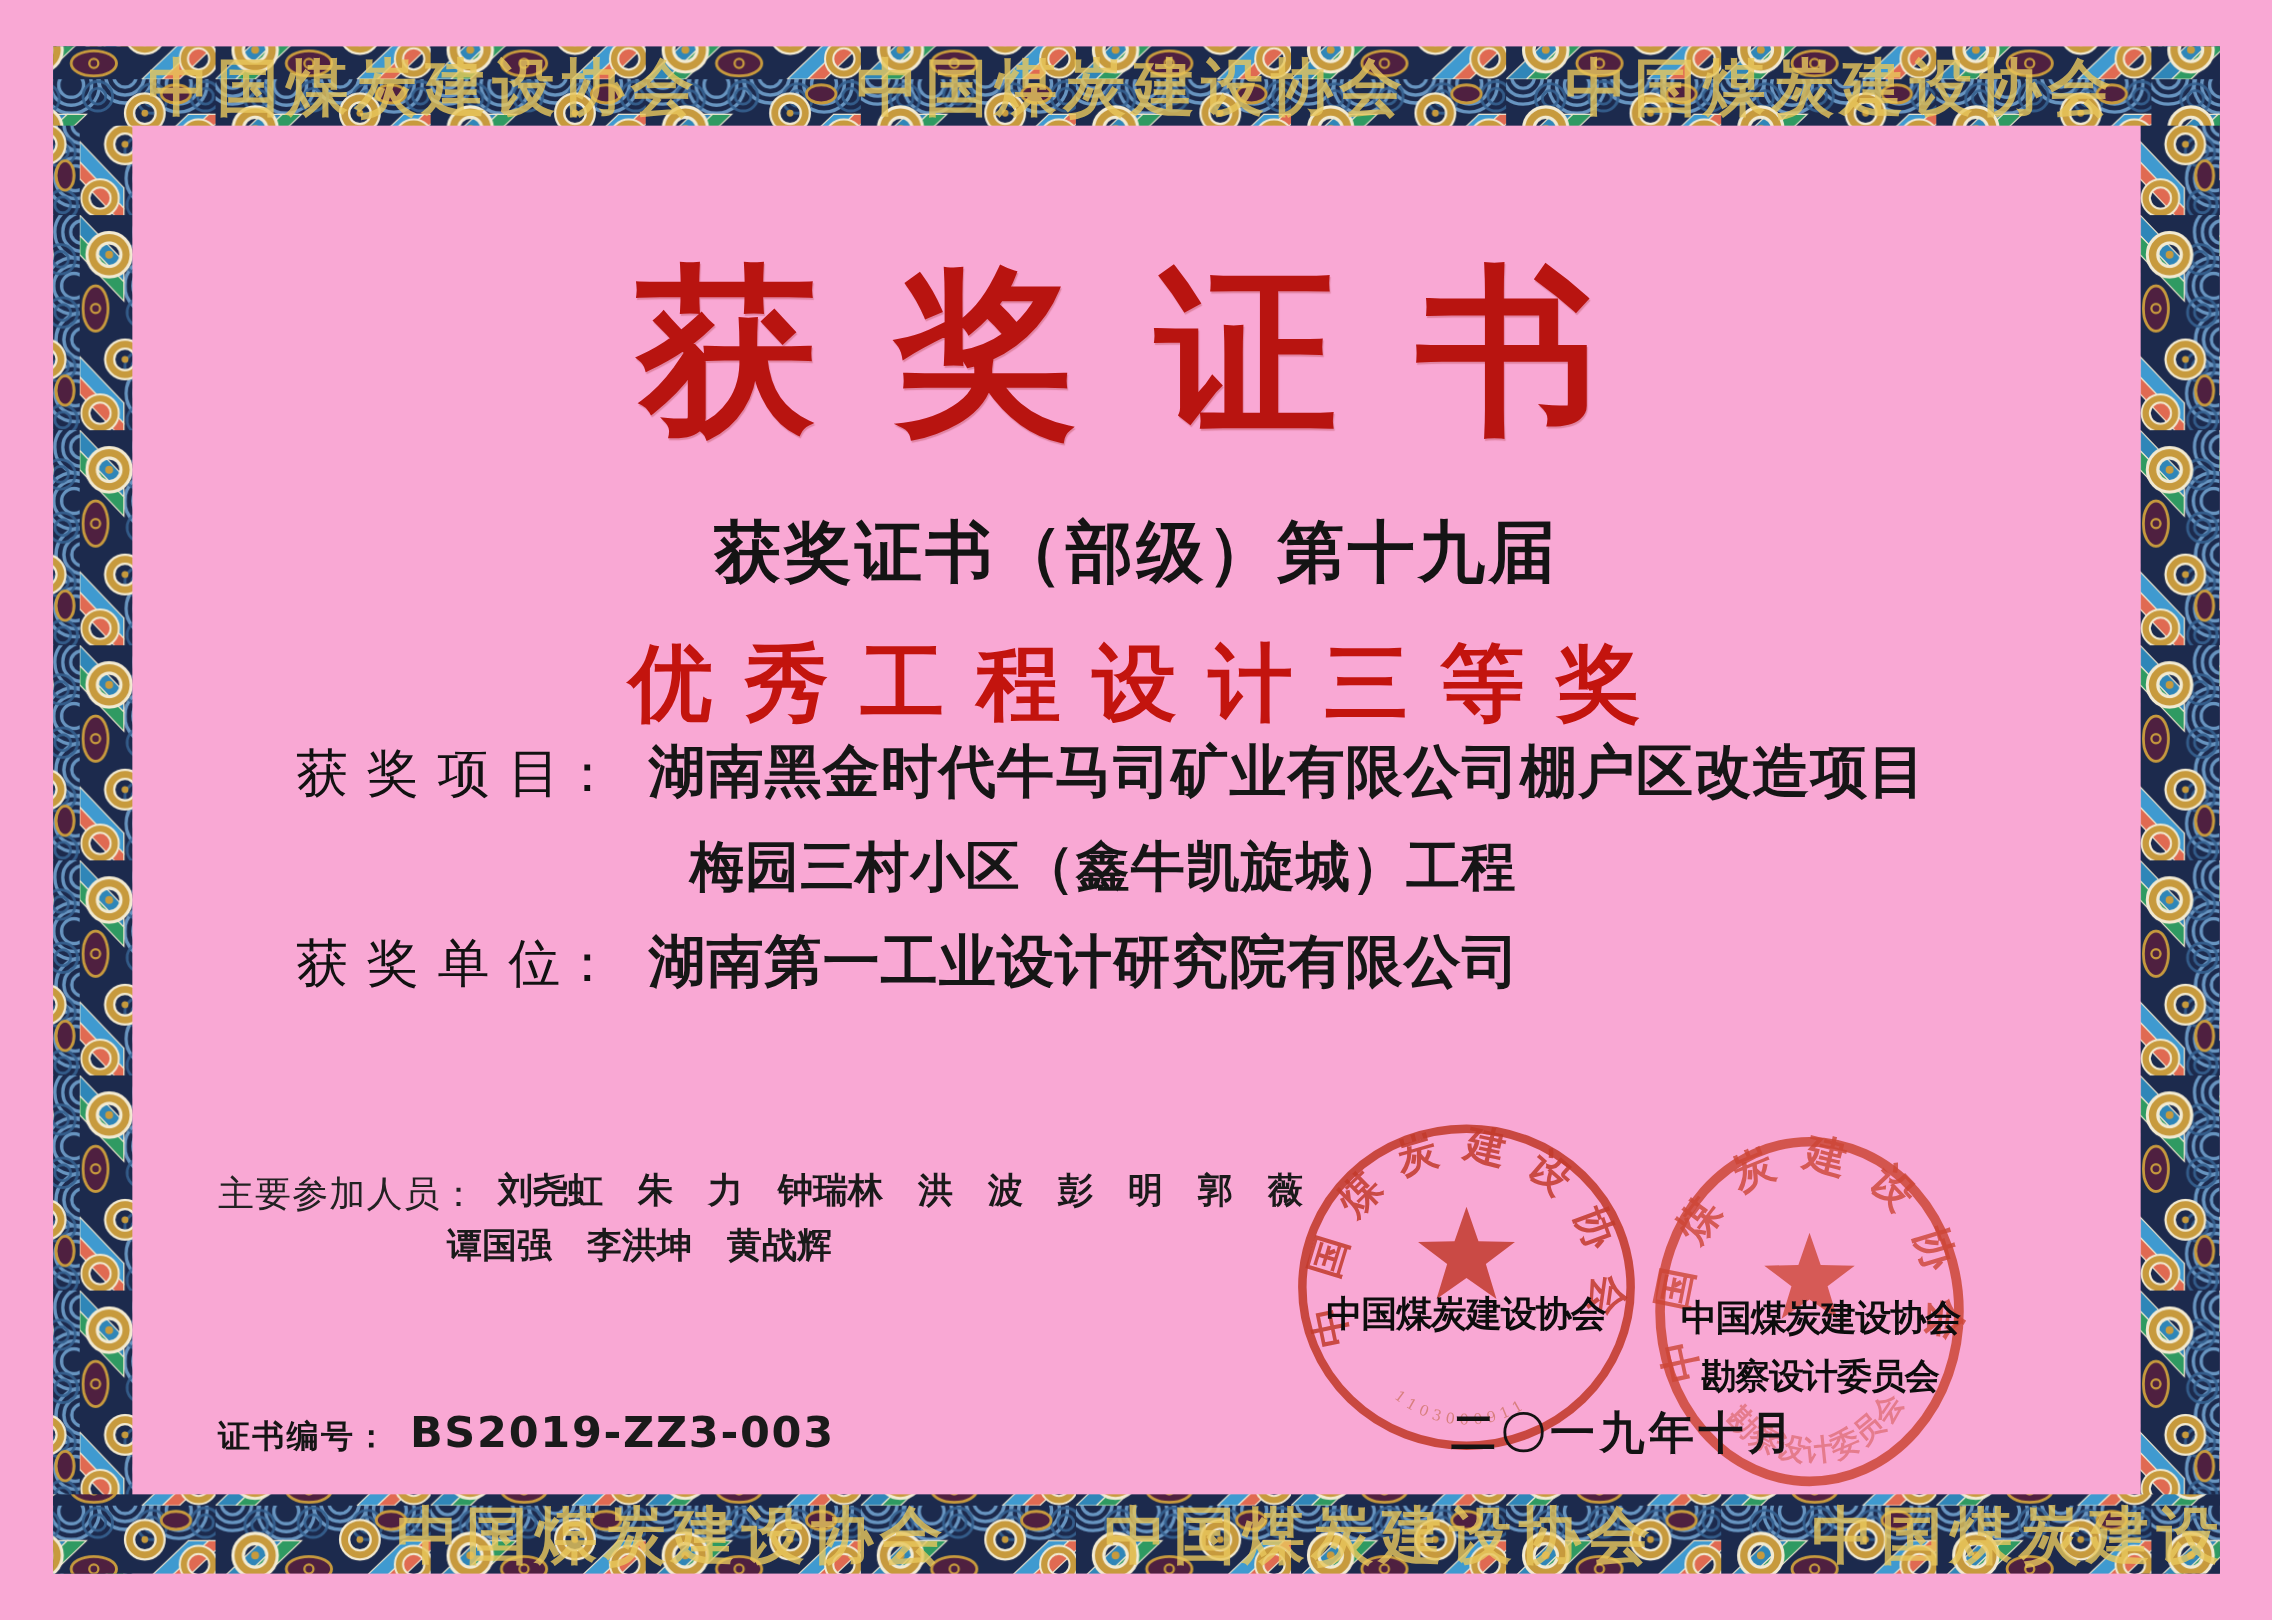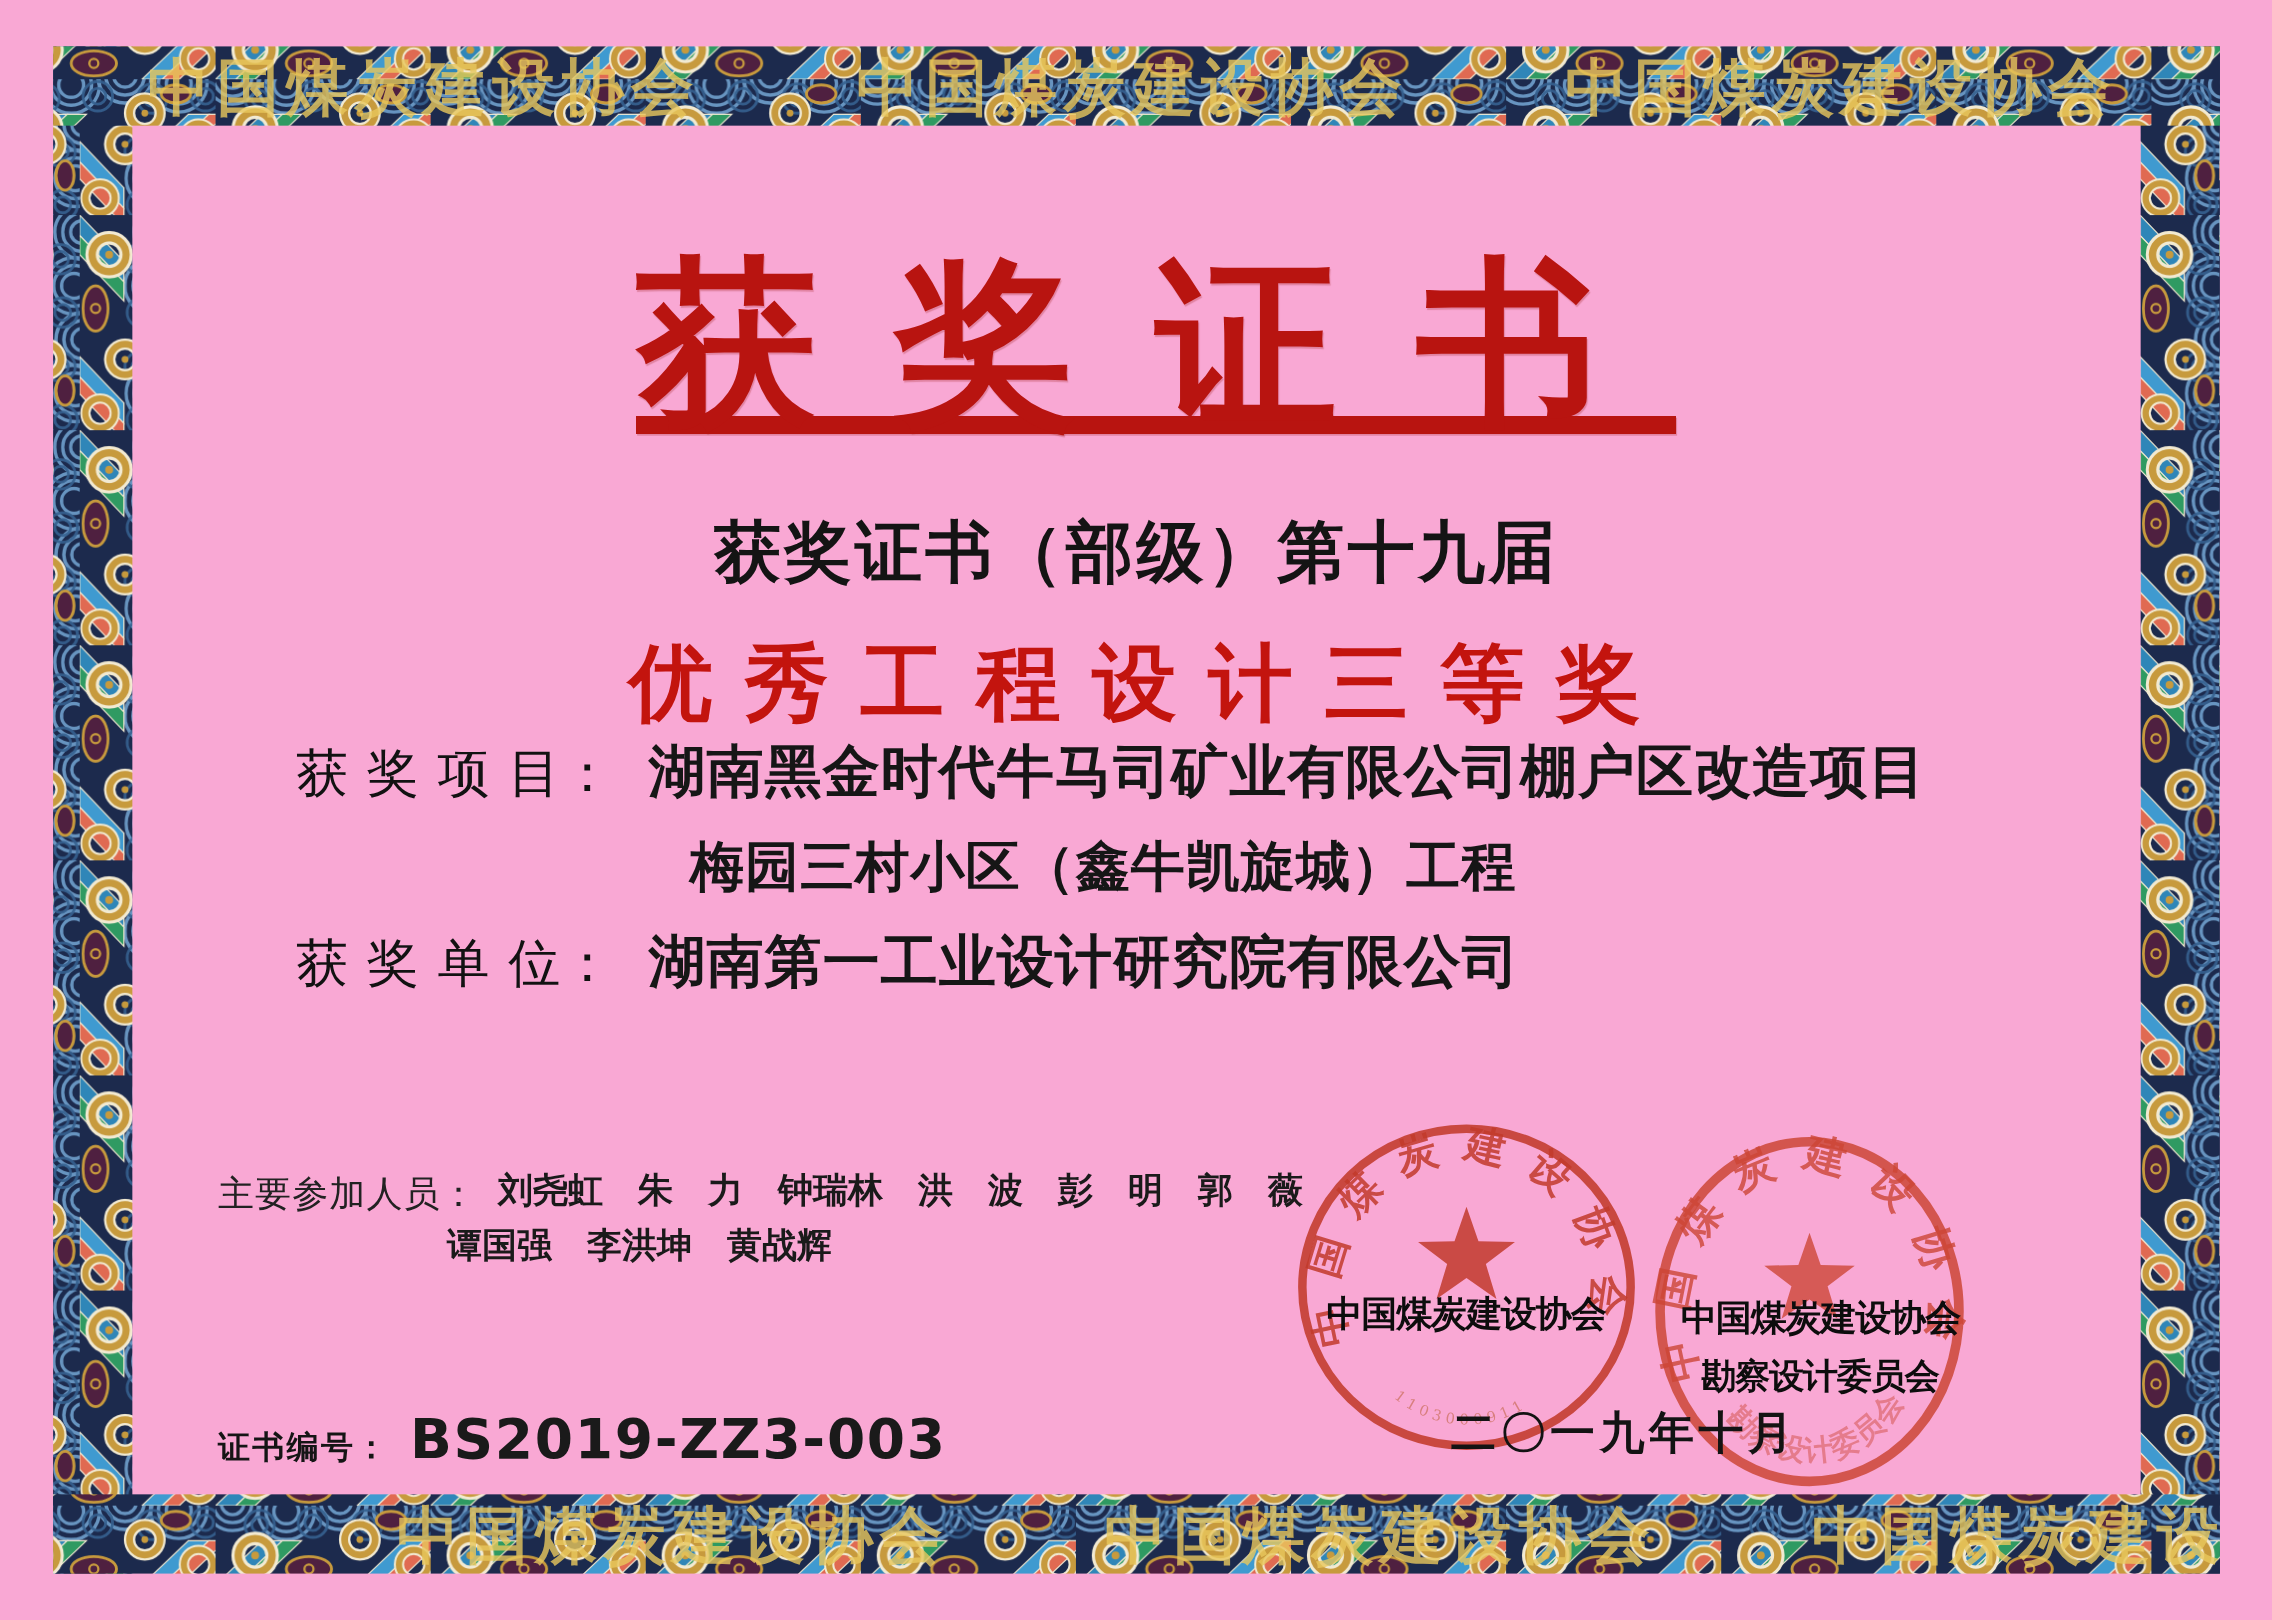--- a/index.html
+++ b/index.html
@@ -2,23 +2,23 @@
 <html style="font-size:9px"><head>
 <meta charset="utf-8">
 <title>获奖证书</title>
 <style>
   html,body{margin:0;padding:0;background:#ffffff;}
   .page{position:relative;width:2273px;height:1620px;background:#f9a8d4;overflow:hidden;
         font-family:"DejaVu Sans",sans-serif;color:#111;}
   .abs{position:absolute;}
   .frame-svg{position:absolute;left:0;top:0;}
   .center{left:0;right:0;text-align:center;}
-  .title{top:248px;font-size:181px;line-height:1.05;font-weight:700;color:#b81410;
+  .title{top:256px;font-size:181px;line-height:1.05;font-weight:700;color:#b81410;
          letter-spacing:79px;padding-left:39px;font-family:"DejaVu Serif",serif;
-         text-shadow:1.1px 1.7px 1.1px rgba(150,20,10,.25);text-decoration:underline;}
+         text-shadow:1.1px 1.7px 1.1px rgba(150,20,10,.25);}
   .session{top:507px;font-size:67px;font-weight:700;letter-spacing:3.4px;color:#141414;
            font-family:"DejaVu Serif",serif;}
   .award{top:627px;font-size:84px;font-weight:700;color:#c3140e;letter-spacing:32px;
          padding-left:28px;font-family:"DejaVu Serif",serif;}
   .fieldrow{display:flex;align-items:baseline;white-space:nowrap;}
   .fieldlabel{font-size:52px;font-weight:400;letter-spacing:1.1px;color:#121212;
               font-family:"DejaVu Serif",serif;}
   .fieldvalue{font-size:57px;font-weight:600;letter-spacing:1.1px;color:#161616;margin-left:34px;
               font-family:"DejaVu Serif",serif;}
   .row-project{left:296px;top:734px;}
@@ -27,21 +27,21 @@
   .row-unit{left:296px;top:924px;}
   .plabel{left:218px;top:1170px;font-size:36px;font-weight:500;letter-spacing:1.1px;color:#222;
           font-family:"DejaVu Serif",serif;white-space:nowrap;}
   .pnames1{left:498px;top:1167px;}
   .pnames2{left:447px;top:1222px;}
   .pnames{font-size:35px;font-weight:600;color:#1a1a1a;font-family:"DejaVu Serif",serif;
           white-space:nowrap;}
   .row-certno{left:218px;top:1407px;display:flex;align-items:baseline;white-space:nowrap;}
   .certlabel{font-size:32px;font-weight:700;letter-spacing:2.3px;color:#151515;
              font-family:Liberation Serif, serif;}
-  .certvalue{font-size:55px;font-weight:600;letter-spacing:1.7px;color:#1a1a1a;margin-left:20.4px;
+  .certvalue{font-size:43px;font-weight:600;letter-spacing:1.7px;color:#1a1a1a;margin-left:20.4px;
              font-family:"DejaVu Sans",sans-serif;}
   .sealcap{position:absolute;text-align:center;font-weight:700;color:#0d0d0d;
            font-family:"DejaVu Serif",serif;white-space:nowrap;}
   .cap-left{left:1319px;top:1290px;width:294px;font-size:36px;letter-spacing:-1.1px;}
   .cap-r1{left:1679px;top:1294px;width:283px;font-size:36px;letter-spacing:-1.1px;}
   .cap-r2{left:1690px;top:1353px;width:260px;font-size:35px;letter-spacing:-1.1px;}
   .date{left:1451px;top:1403px;font-size:45px;font-weight:600;letter-spacing:4.5px;color:#131313;
         font-family:"DejaVu Serif",serif;white-space:nowrap;}
 </style>
 </head>

